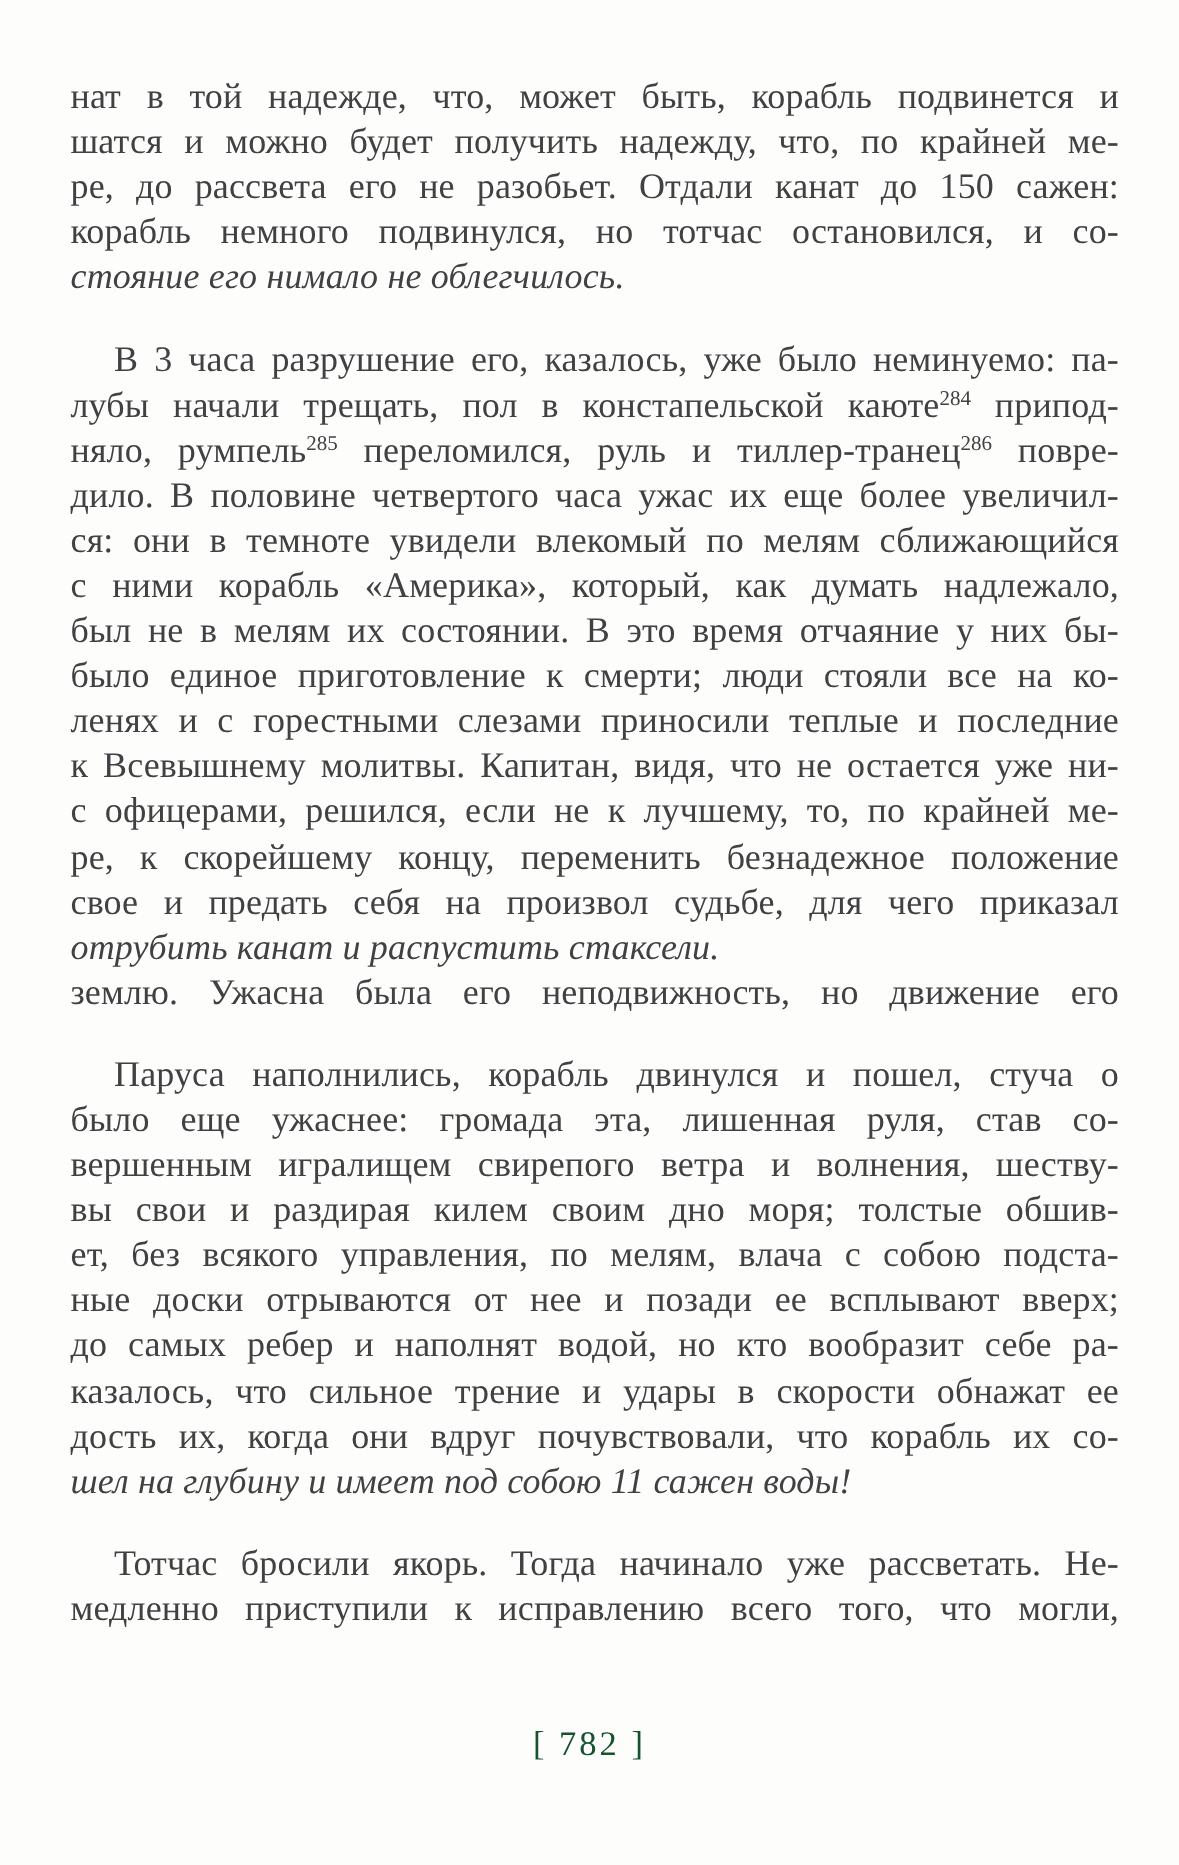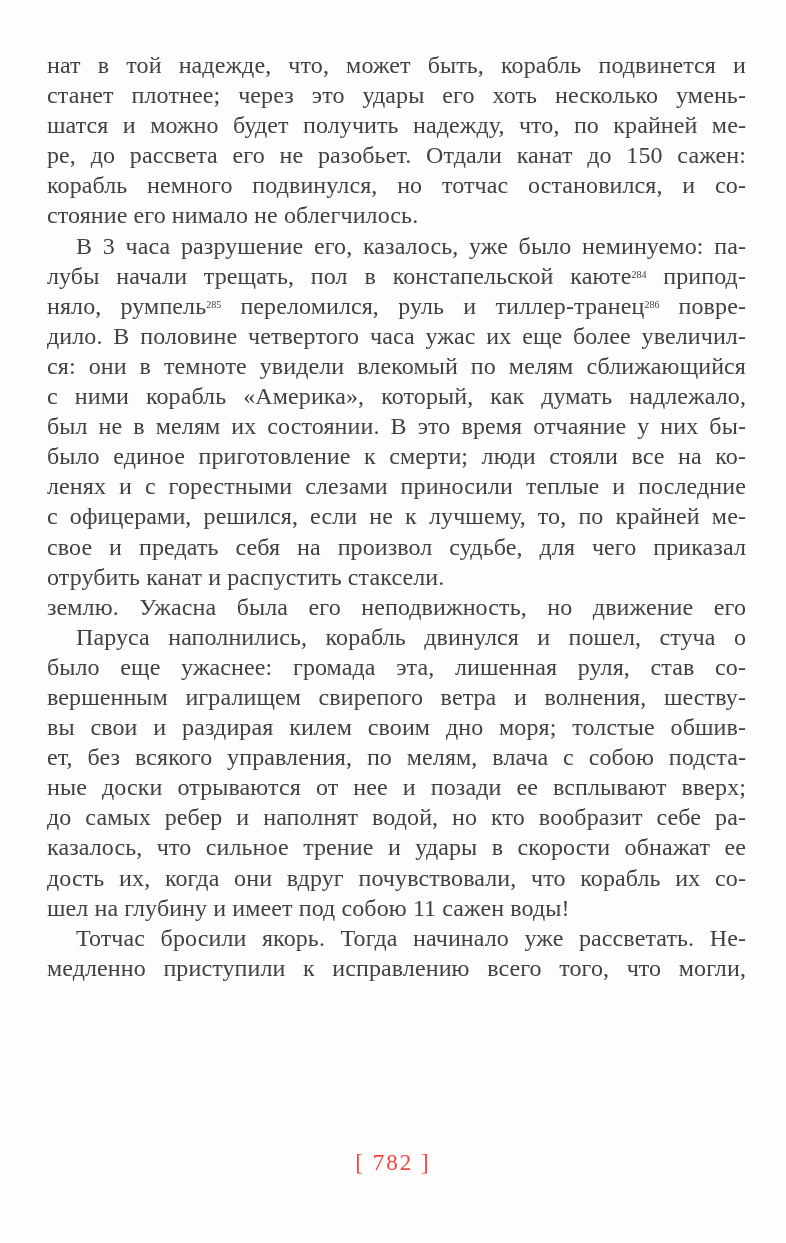--- a/index.html
+++ b/index.html
@@ -34,69 +34,72 @@
     font-size: 24px;
     line-height: 30.1px;
     text-align: justify;
     text-align-last: justify;
     -moz-text-align-last: justify;
     white-space: normal;
     letter-spacing: 0.1px;
   }
   .line.indent {
     padding-left: 29px;
+    margin-top: 25px;
   }
   .line.lastline {
     text-align-last: left;
+    font-style: italic;
     -moz-text-align-last: left;
   }
   .line sup {
-    font-size: 10px;
+    font-size: 14px;
     line-height: 0;
     vertical-align: baseline;
     position: relative;
     top: -0.55em;
     letter-spacing: 0;
   }
   .page-number {
     position: absolute;
     top: 1150px;
     left: 0;
     width: 100%;
     text-align: center;
     text-align-last: center;
     font-size: 23px;
     letter-spacing: 2px;
-    color: #ef4444;
+    color: #14532d;
   }
 </style>
 </head>
 <body style="background: rgb(253, 253, 252); color: rgb(65, 65, 68);">
 
 <div class="page">
   <div class="text-block">
       <div class="para">
         <div class="line">нат в той надежде, что, может быть, корабль подвинется и</div>
-        <div class="line">станет плотнее; через это удары его хоть несколько умень-</div>
         <div class="line">шатся и можно будет получить надежду, что, по крайней ме-</div>
         <div class="line">ре, до рассвета его не разобьет. Отдали канат до 150 сажен:</div>
         <div class="line">корабль немного подвинулся, но тотчас остановился, и со-</div>
         <div class="line lastline">стояние его нимало не облегчилось.</div>
       </div>
       <div class="para">
         <div class="line indent">В 3 часа разрушение его, казалось, уже было неминуемо: па-</div>
         <div class="line">лубы начали трещать, пол в констапельской каюте<sup>284</sup> припод-</div>
         <div class="line">няло, румпель<sup>285</sup> переломился, руль и тиллер-транец<sup>286</sup> повре-</div>
         <div class="line">дило. В половине четвертого часа ужас их еще более увеличил-</div>
         <div class="line">ся: они в темноте увидели влекомый по мелям сближающийся</div>
         <div class="line">с ними корабль «Америка», который, как думать надлежало,</div>
         <div class="line">был не в мелям их состоянии. В это время отчаяние у них бы-</div>
         <div class="line">было единое приготовление к смерти; люди стояли все на ко-</div>
         <div class="line">ленях и с горестными слезами приносили теплые и последние</div>
+        <div class="line">к Всевышнему молитвы. Капитан, видя, что не остается уже ни-</div>
         <div class="line">с офицерами, решился, если не к лучшему, то, по крайней ме-</div>
+        <div class="line">ре, к скорейшему концу, переменить безнадежное положение</div>
         <div class="line">свое и предать себя на произвол судьбе, для чего приказал</div>
         <div class="line lastline">отрубить канат и распустить стаксели.</div>
       </div>
       <div class="para">
         <div class="line">землю. Ужасна была его неподвижность, но движение его</div>
         <div class="line indent">Паруса наполнились, корабль двинулся и пошел, стуча о</div>
         <div class="line">было еще ужаснее: громада эта, лишенная руля, став со-</div>
         <div class="line">вершенным игралищем свирепого ветра и волнения, шеству-</div>
         <div class="line">вы свои и раздирая килем своим дно моря; толстые обшив-</div>
         <div class="line">ет, без всякого управления, по мелям, влача с собою подста-</div>

